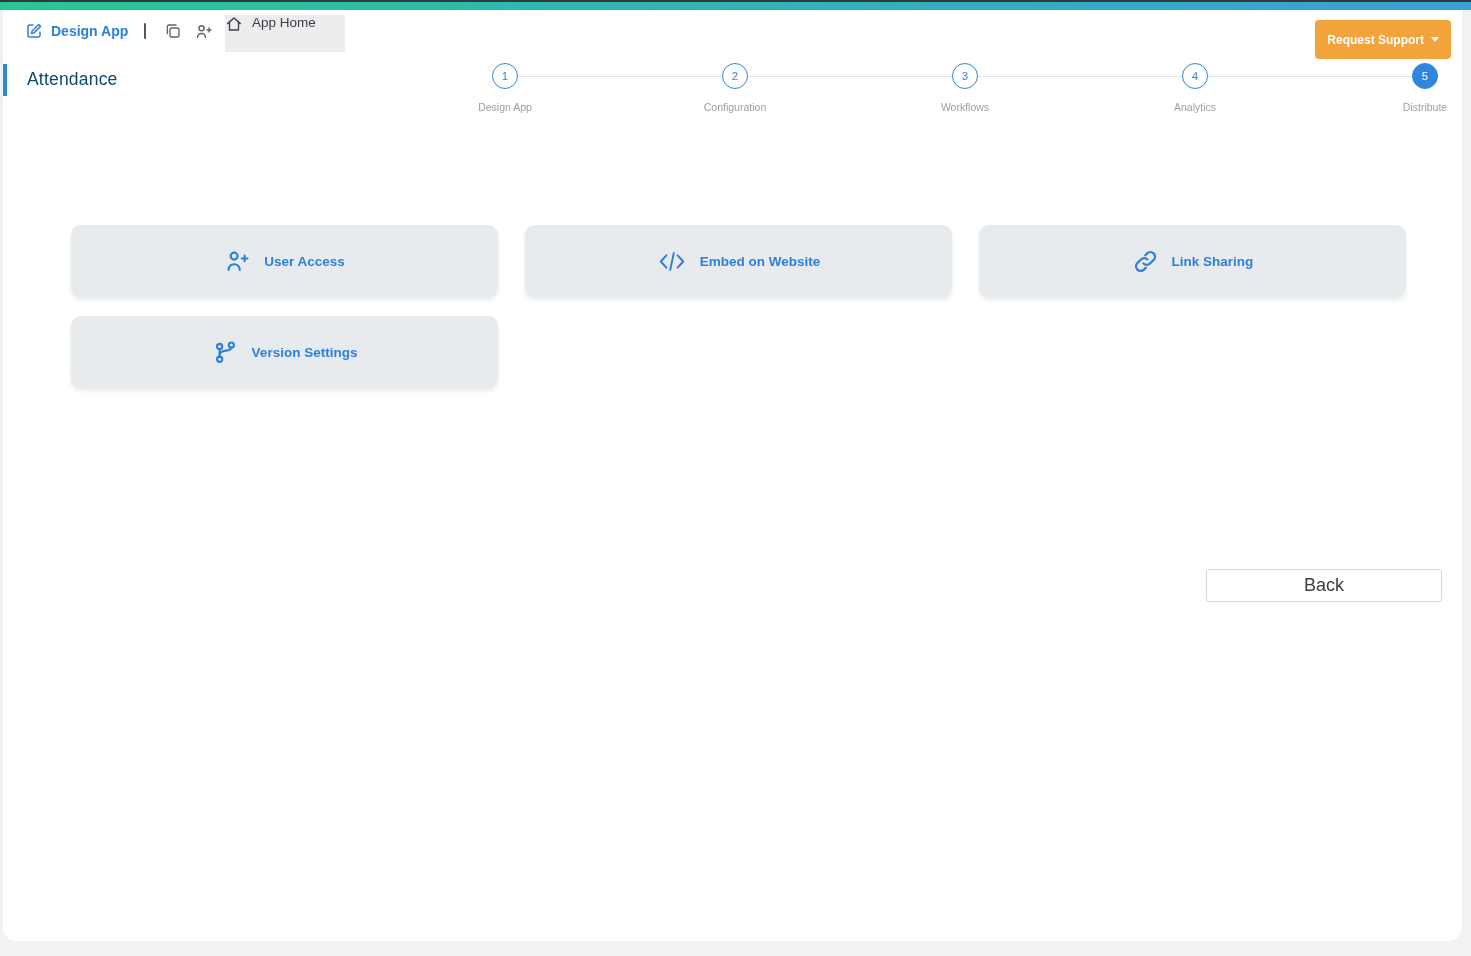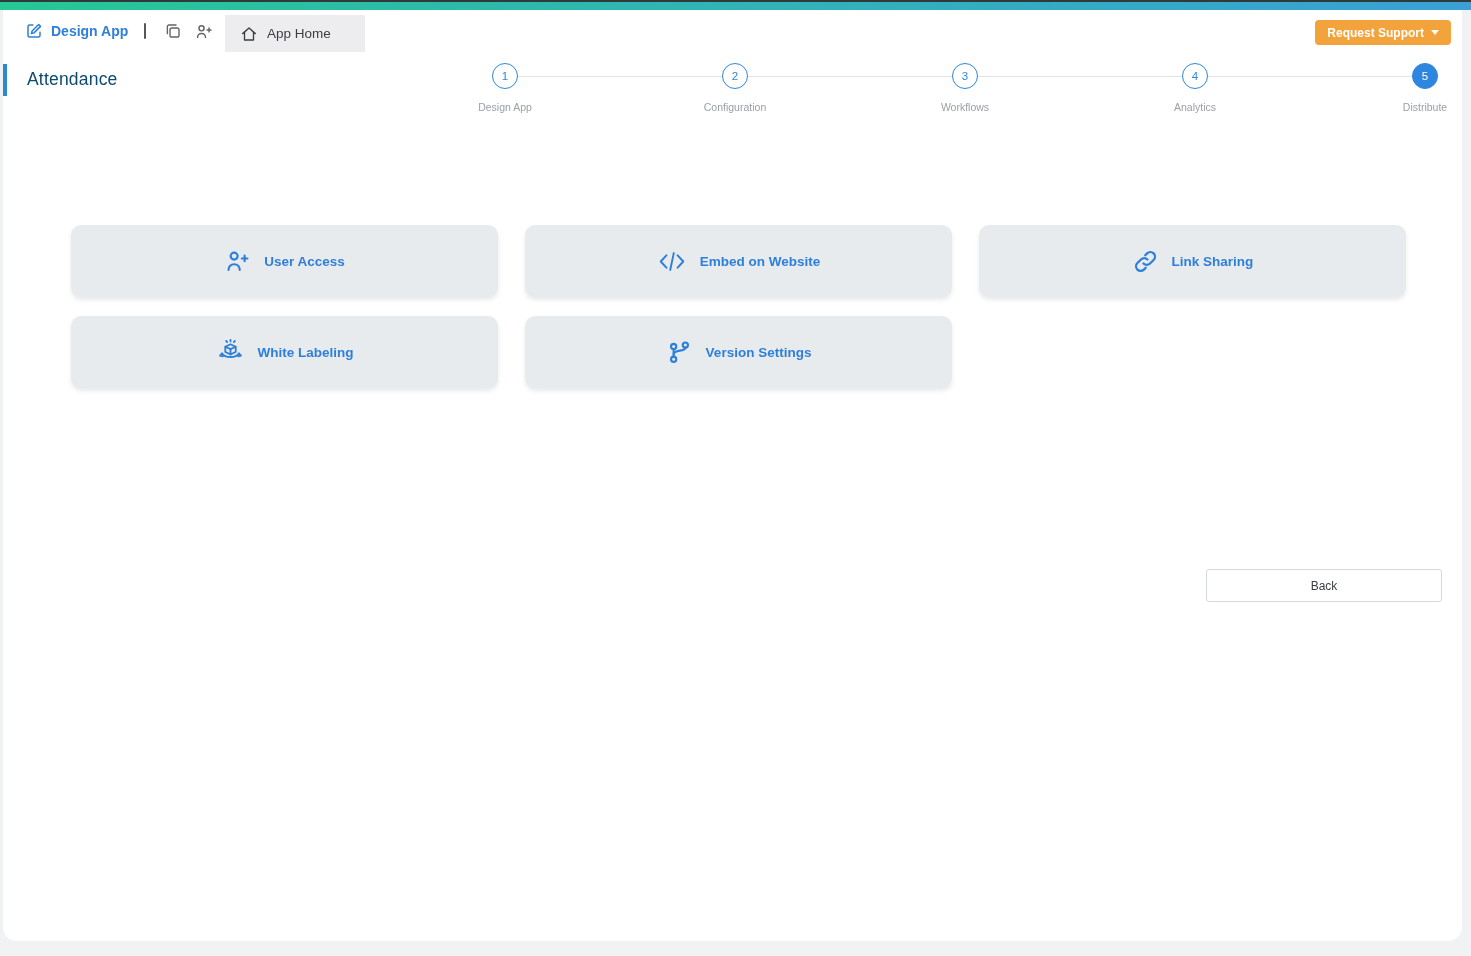--- a/index.html
+++ b/index.html
@@ -31,26 +31,26 @@
     color:#2e80d8; font-size:14px; font-weight:bold; cursor:pointer;
   }
   .hdr-sep {
     width:2px; height:16px; background:#54575b; margin:0 12px 0 16px; border-radius:1px;
   }
   .hdr-iconbtn {
     width:30px; height:30px; display:flex; align-items:center; justify-content:center;
     color:#5f6368; cursor:pointer;
   }
   .apphome-tab {
-    position:absolute; left:222px; bottom:0; width:140px; height:37px;
-    background:#ededef; display:flex; align-items:center; gap:9px;
-    padding-left:15px; color:#3c4043; font-size:13.5px; cursor:pointer;
+    position:absolute; left:222px; bottom:0; width:120px; height:37px;
+    background:#ededef; display:flex; align-items:flex-start; gap:9px;
+    color:#3c4043; font-size:13.5px; cursor:pointer;
   }
   .request-support {
-    position:absolute; right:11px; top:10px; height:25px;
+    position:absolute; right:11px; top:10px; height:39px;
     background:#f2a33c; border:none; border-radius:4px;
     color:#ffffff; font-size:12px; font-weight:bold;
     display:flex; align-items:center; gap:7px; padding:0 12px;
     font-family:inherit; cursor:pointer;
   }
   .caret-down {
     width:0; height:0; border-left:4px solid transparent;
     border-right:4px solid transparent; border-top:5px solid #ffffff;
   }
   
@@ -93,21 +93,21 @@
     color:#2e7fd9; font-size:13.5px; font-weight:bold; cursor:pointer;
     box-shadow:0 3px 4px rgba(70,80,95,0.12);
   }
   .card .cicon { display:flex; align-items:center; justify-content:center; color:#2e7fd9; }
   
   .footer-btns {
     position:absolute; right:20px; top:559px; display:flex; gap:7px;
   }
   .footer-btns button {
     width:236px; height:33px; background:#ffffff; border:1px solid #d5d9dd;
-    border-radius:3px; font-size:12px; color:#3b4045; font-family:inherit; cursor:pointer;
+    border-radius:3px; font-size:18px; color:#3b4045; font-family:inherit; cursor:pointer;
   }
   svg { display:block; }
 </style>
 </head>
 <body>
 
 <div class="top-strip"></div>
 
 <div class="sheet">
 
@@ -217,33 +217,20 @@
         <svg width="27" height="27" viewBox="0 0 24 24" fill="none" stroke="currentColor" stroke-width="2" stroke-linecap="round" stroke-linejoin="round">
           <path d="M10.2 13.8a4.1 4.1 0 0 0 5.8 0l3.2-3.2a4.1 4.1 0 0 0-5.8-5.8l-1.6 1.6"></path>
           <path d="M13.8 10.2a4.1 4.1 0 0 0-5.8 0l-3.2 3.2a4.1 4.1 0 0 0 5.8 5.8l1.6-1.6"></path>
         </svg>
       </span>
       <span>Link Sharing</span>
     </div>
 
 
 
-    <div class="card">
-      <span class="cicon">
-        <svg width="29" height="29" viewBox="0 0 24 24" fill="none" stroke="currentColor" stroke-width="1.5" stroke-linecap="round" stroke-linejoin="round">
-          <path d="M12 5.2l4.3 2-4.3 2-4.3-2z"></path>
-          <path d="M7.7 7.2v4.4l4.3 2 4.3-2V7.2"></path>
-          <path d="M12 9.2v4.4"></path>
-          <path d="M5 12.8c1.3 2.1 4 2.9 7 2.9s5.7-.8 7-2.9"></path>
-          <path d="M5 12.8l-1.7 1.7 2.4.6M19 12.8l1.7 1.7-2.4.6"></path>
-          <path d="M9.2 3.4l-.8-1M12 2.8V1.5M14.8 3.4l.8-1"></path>
-        </svg>
-      </span>
-      <span>White Labeling</span>
-    </div>
 
     <div class="card">
       <span class="cicon">
         <svg width="27" height="27" viewBox="0 0 24 24" fill="none" stroke="currentColor" stroke-width="1.9" stroke-linecap="round" stroke-linejoin="round">
           <circle cx="6.8" cy="6.6" r="2.3"></circle>
           <circle cx="6.8" cy="18" r="2.3"></circle>
           <circle cx="17.2" cy="5.4" r="2.3"></circle>
           <path d="M6.8 8.9v6.8"></path>
           <path d="M6.8 13.6c0-4.6 10.4-2 10.4-5.9"></path>
         </svg>

